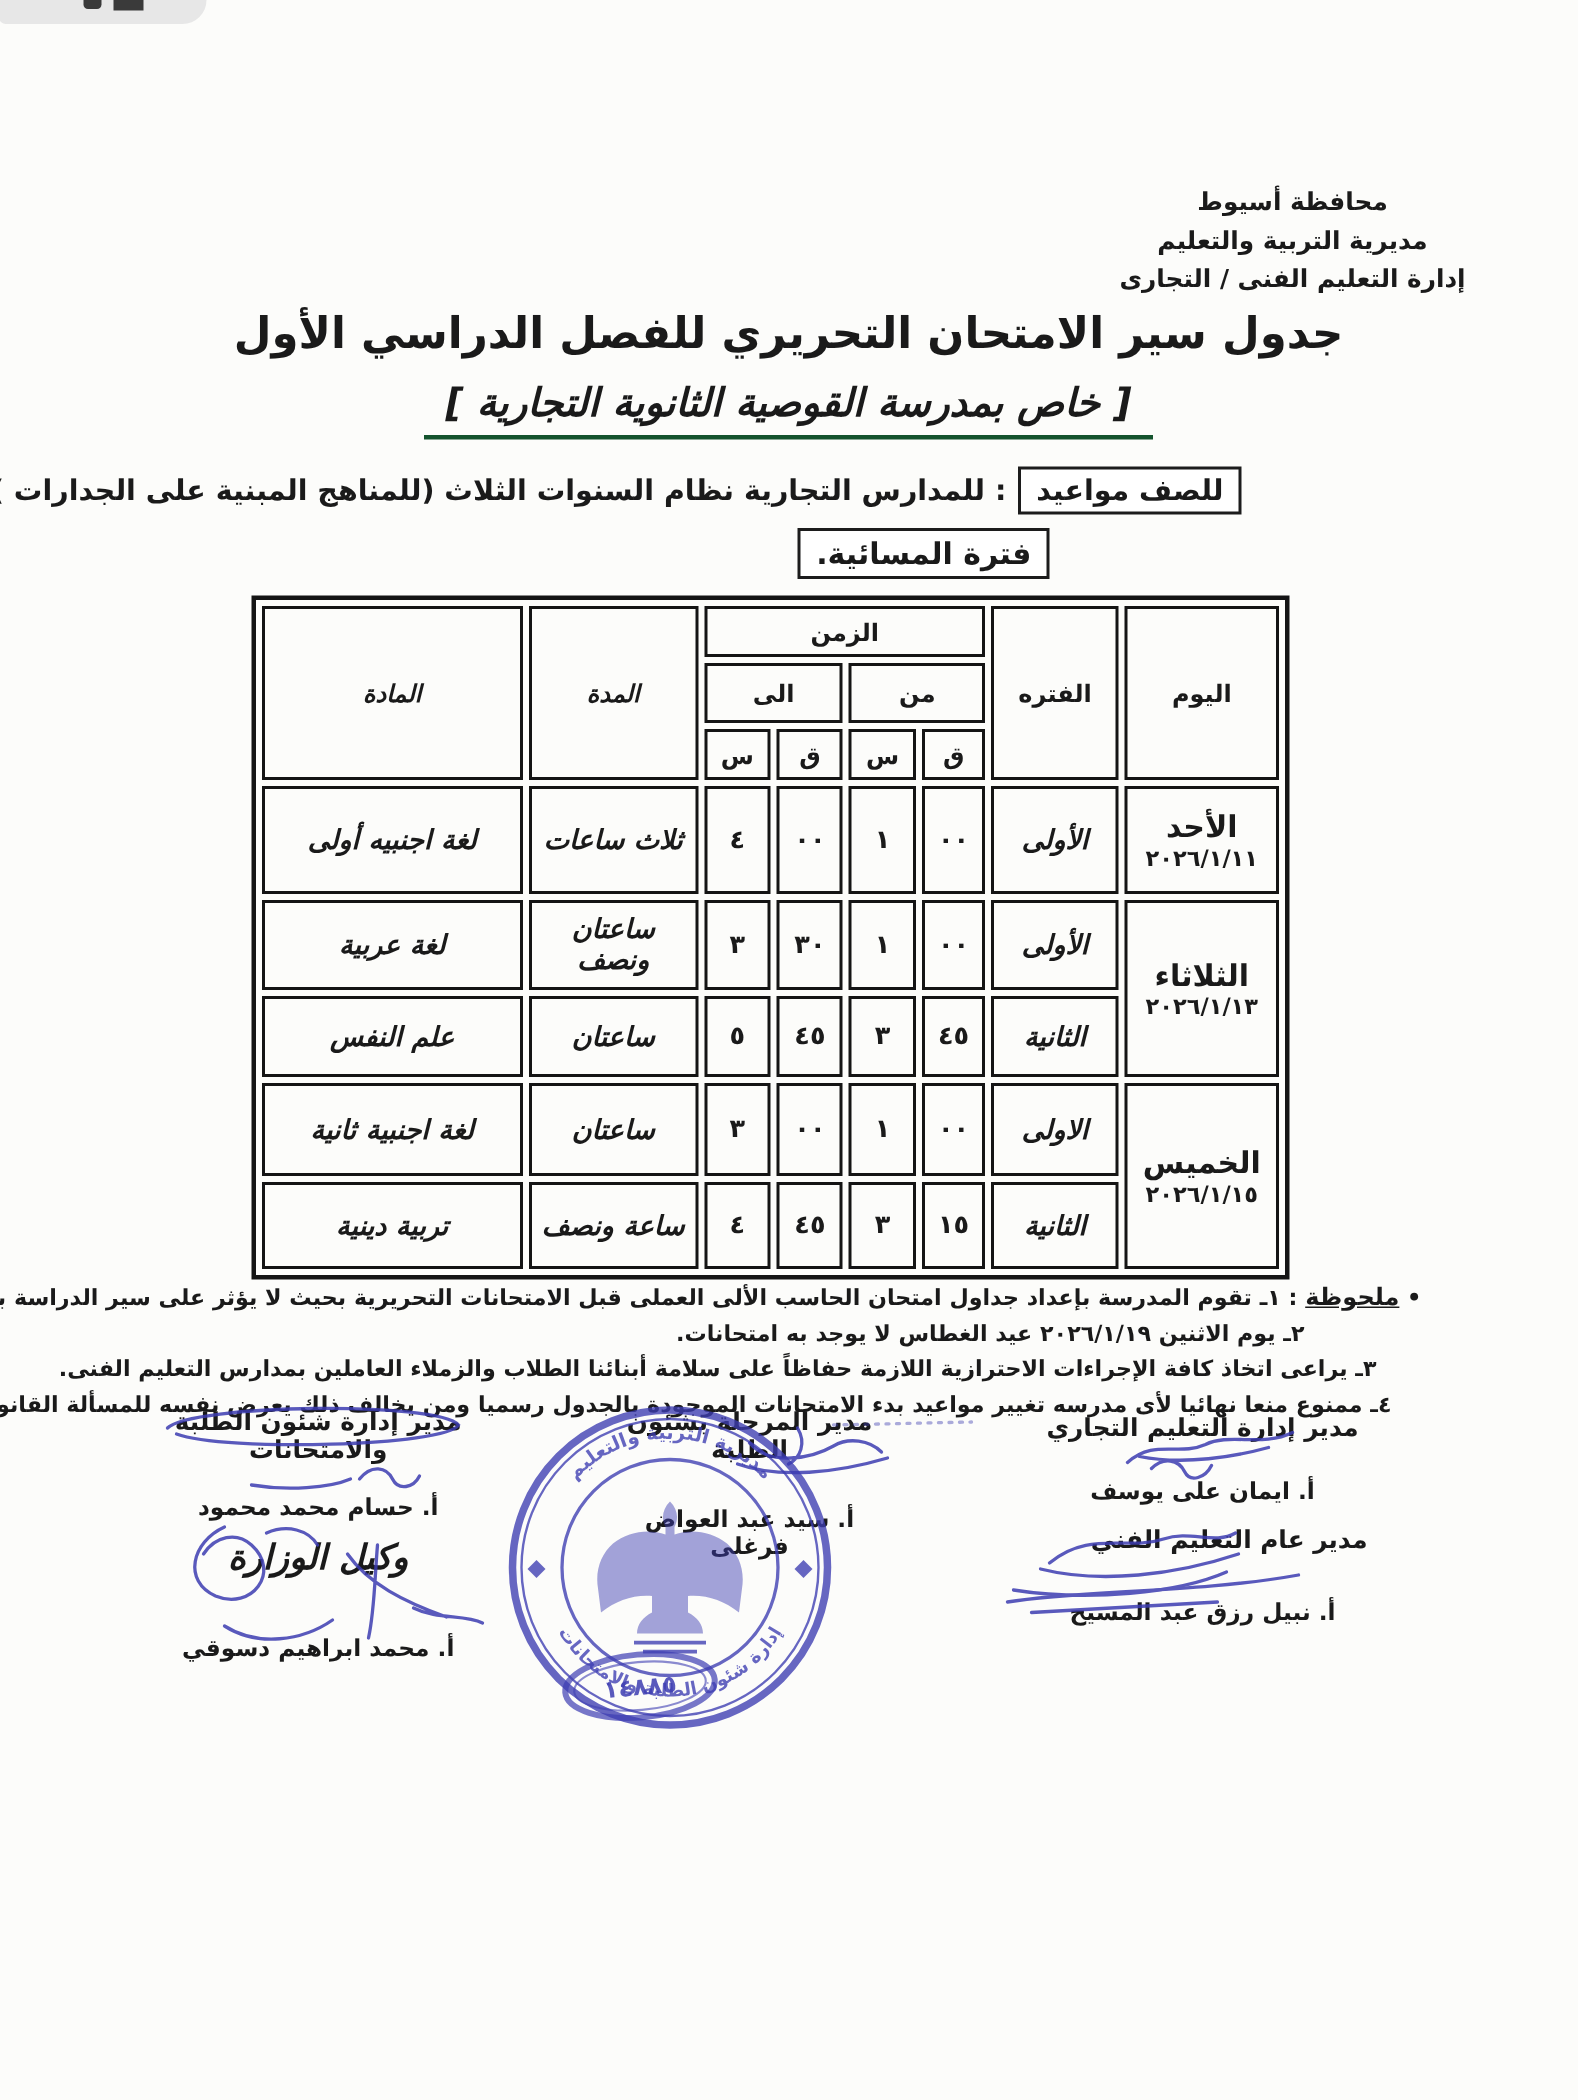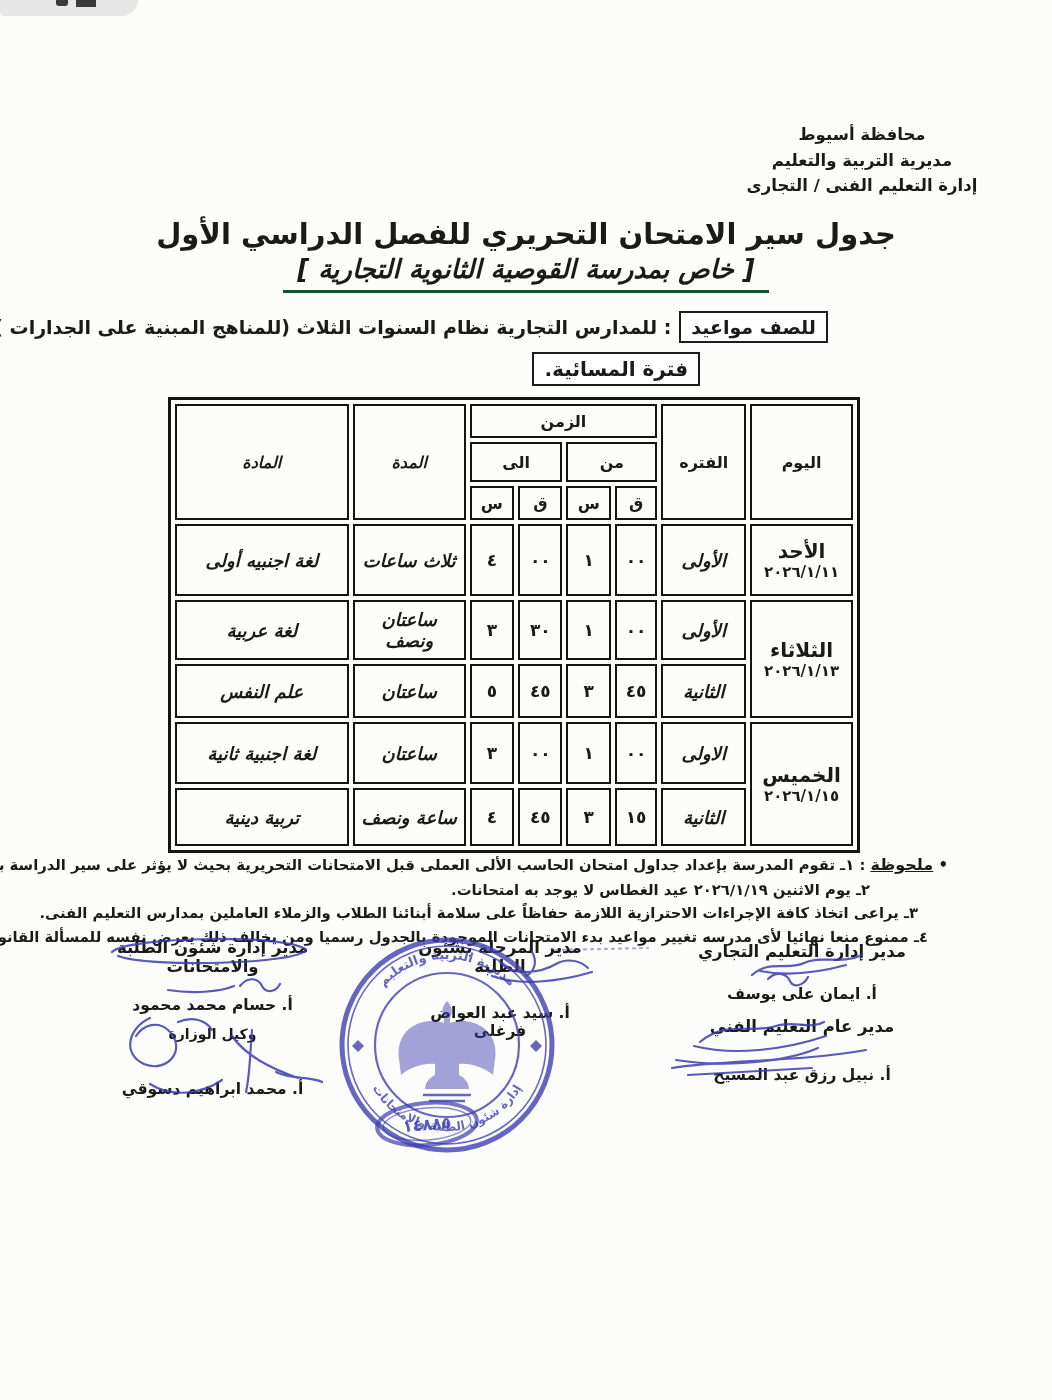--- a/index.html
+++ b/index.html
@@ -8,21 +8,21 @@
     background:#fcfcfa;overflow:hidden;color:#1a1a1a;
     font-family:"DejaVu Sans", sans-serif;direction:rtl;
   }
   
   .corner-tab{position:absolute;left:0;top:0;width:138px;height:16px;background:#e7e7e7;border-radius:0 0 16px 4px;}
   .corner-tab .frag{position:absolute;top:0;background:#3a3a3a;}
   .corner-tab .f1{left:56px;width:12px;height:6px;border-radius:0 0 3px 3px;}
   .corner-tab .f2{left:76px;width:20px;height:7px;}
 
   .letterhead{position:absolute;top:122px;right:20px;width:340px;text-align:center;font-weight:bold;font-size:16.5px;line-height:1.55;}
-  .doc-title{position:absolute;top:205px;right:0;left:0;margin:12px;text-align:center;font-size:29px;font-weight:bold;}
+  .doc-title{position:absolute;top:205px;right:0;left:0;margin:0;text-align:center;font-size:29px;font-weight:bold;}
   .subtitle-wrap{position:absolute;top:254px;right:0;left:0;text-align:center;}
   .subtitle{display:inline-block;font-size:26px;font-weight:bold;font-style:italic;border-bottom:3px solid #14532d;padding:0 14px 6px;}
 
   .grade-line{position:absolute;top:311px;right:224px;white-space:nowrap;font-weight:bold;font-size:19px;display:flex;align-items:center;gap:8px;}
   .boxed{border:2.5px solid #1c1c1c;padding:3px 10px;display:inline-block;background:#fff;}
   .year-line{position:absolute;top:352px;right:352px;white-space:nowrap;font-weight:bold;font-size:20px;display:flex;align-items:center;gap:14px;}
 
   table.exam-table{
     position:absolute;top:397px;right:192px;width:692px;table-layout:fixed;
     border-collapse:separate;border-spacing:4px;border:3px solid #141414;background:#fcfcfa;
@@ -45,22 +45,22 @@
   .notes .i2{padding-right:78px;text-align:right;} .notes .i3{padding-right:30px;} .notes .i4{padding-right:20px;}
   .nlabel{text-decoration:underline;font-size:16px;}
   .nbullet{font-size:15px;}
 
   .sig{position:absolute;text-align:center;font-weight:bold;}
   .sig .t{font-size:16.5px;} .sig .n{font-size:15.5px;}
   .sig-right{top:942px;right:140px;width:220px;}
   .sig-mid{top:938px;left:405px;width:190px;}
   .sig-left{top:938px;left:95px;width:235px;}
   .sp24{height:24px;} .sp20{height:20px;} .sp28{height:28px;} .sp30{height:30px;} .sp38{height:38px;}
-  .mt14{margin-top:14px;} .mt12{margin-top:12px;}
-  .t.big{font-size:14px;}
+  .mt14{margin-top:14px;text-align:right;} .mt12{margin-top:12px;}
+  .t.big{font-size:23px;font-style:italic;}
 
   svg.overlay{position:absolute;left:0;top:0;pointer-events:none;}
   svg text{font-family:"DejaVu Sans", sans-serif;}
 </style>
 </head>
 <body>
 
 <div class="page">
 
   <div class="corner-tab">

